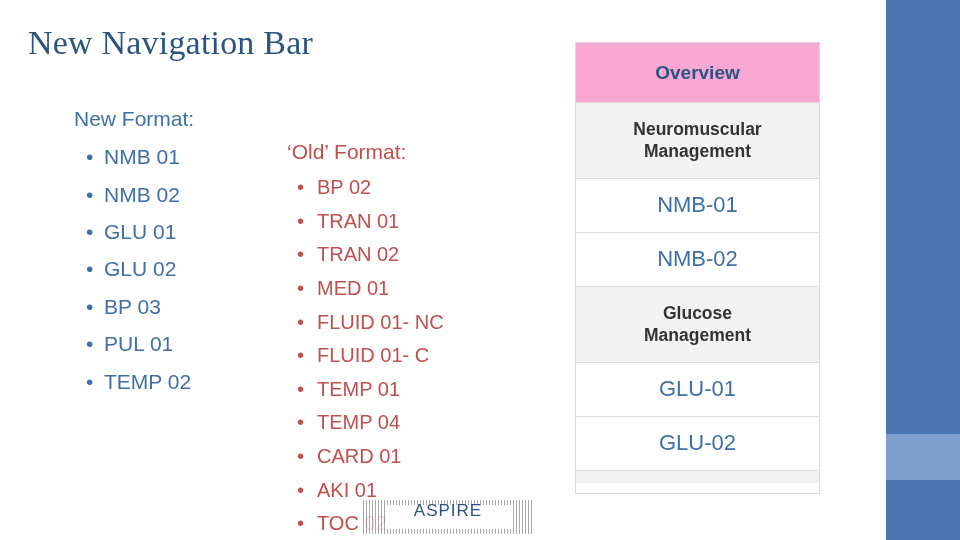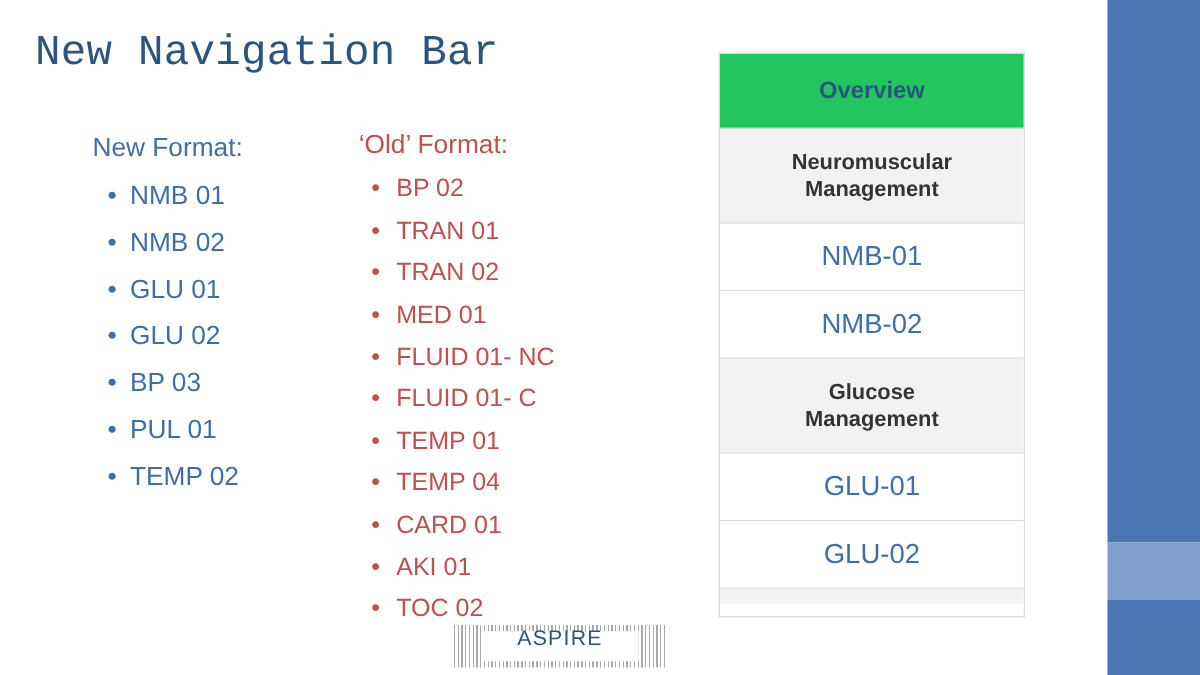--- a/index.html
+++ b/index.html
@@ -39,21 +39,21 @@
     width: 74px;
     height: 60px;
     background: #4a77b4;
   }
 
   
   .slide-title {
     position: absolute;
     left: 28px;
     top: 24px;
-    font-family: Liberation Mono, monospace;
+    font-family: Liberation Serif, serif;
     font-size: 34px;
     color: #2c5480;
     letter-spacing: 0.2px;
     white-space: nowrap;
   }
 
   
   .col {
     position: absolute;
   }
@@ -71,20 +71,21 @@
 
   .col-heading {
     font-size: 21px;
     color: #3f6fa8;
     margin-bottom: 6px;
     line-height: 1.3;
   }
   .col-heading.old {
     color: #c0504d;
     margin-left: 12px;
+    margin-top: 36px;
   }
 
   ul.bullets {
     list-style: none;
     margin: 0;
     padding: 0;
   }
   ul.bullets li {
     font-size: 21px;
     line-height: 1.78;
@@ -129,21 +130,21 @@
     align-items: center;
     justify-content: center;
     text-align: center;
     padding: 0 8px;
   }
   .nav-item .nav-label {
     white-space: pre-line;
     line-height: 1.22;
   }
   .nav-item.header {
-    background: #22c55e;
+    background: #f9a8d4;
     height: 60px;
   }
   .nav-item.header .nav-label {
     color: #2c5480;
     font-size: 19px;
     font-weight: bold;
   }
   .nav-item.section {
     background: #f2f2f2;
     height: 76px;

